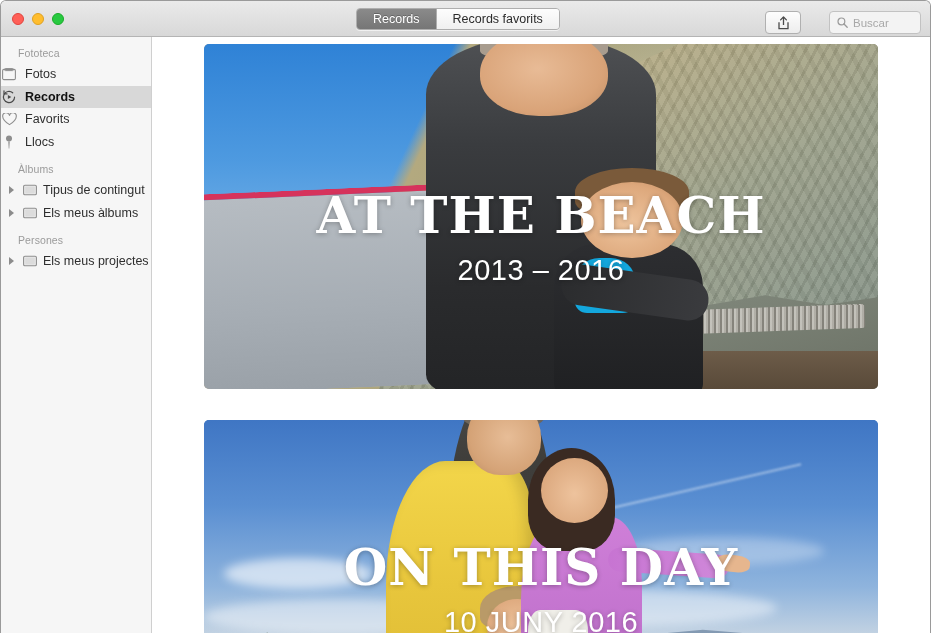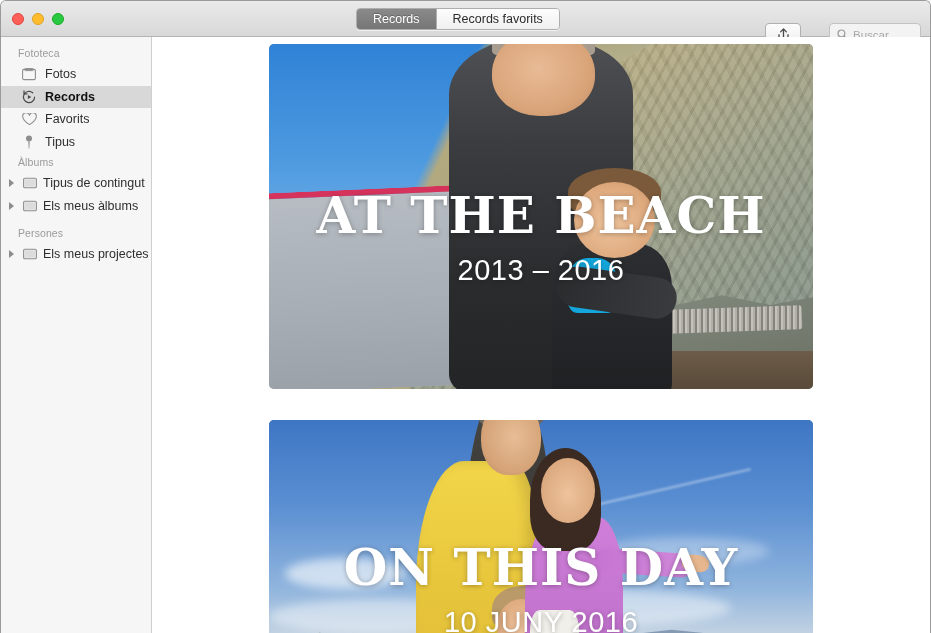--- a/index.html
+++ b/index.html
@@ -57,21 +57,21 @@
     white-space: nowrap;
   }
   .seg:last-child { border-right: none; }
   .seg.active {
     background: linear-gradient(to bottom,#8a8a8a,#767676);
     color: #ffffff;
     text-shadow: 0 -1px 0 rgba(0,0,0,0.25);
   }
 
   .tb-right {
-    position: absolute; right: 9px; top: 22px;
+    position: absolute; right: 9px; top: 10px;
     display: flex; align-items: center; gap: 28px;
   }
   .tb-btn {
     width: 36px; height: 23px;
     border: 1px solid #b0b0b0;
     border-radius: 4px;
     background: linear-gradient(to bottom,#fdfdfd,#ededed);
     display: flex; align-items: center; justify-content: center;
   }
   .search-field {
@@ -99,21 +99,21 @@
   }
   .sb-header {
     font-size: 10.5px;
     color: #9b9b9b;
     padding: 3px 0 4px 17px;
     letter-spacing: 0.1px;
   }
   .sb-item {
     display: flex; align-items: center;
     height: 22.5px;
-    padding-left: 20px;
+    padding-left: 0;
     gap: 8px;
     font-size: 12.5px;
     color: #2e2e2e;
   }
   .sb-item.selected {
     background: #d8d8d8;
     font-weight: bold;
     color: #111;
   }
   .sb-icon {
@@ -148,21 +148,21 @@
   
   .content {
     flex: 1 1 auto;
     background: #ffffff;
     position: relative;
     overflow: hidden;
     padding-top: 7px;
   }
   .card {
     position: relative;
-    width: 544px;
+    width: 674px;
     margin: 0 auto 31px auto;
     border-radius: 5px;
     overflow: hidden;
   }
   .card.one { height: 345px; }
   .card.two { height: 345px; }
 
   .card-overlay {
     position: absolute;
     left: 0; right: 0;
@@ -451,25 +451,25 @@
       </div>
 
 
       <div class="sb-item">
         <span class="sb-icon">
           <svg width="10" height="14" viewBox="0 0 10 14">
             <circle cx="5" cy="3.6" r="3" fill="currentColor"></circle>
             <path d="M4.3 6.4 L5.7 6.4 L5.3 13.4 L4.7 13.4 Z" fill="currentColor"></path>
           </svg>
         </span>
-        <span class="sb-label">Tipus</span>
-      </div>
-
-
-      <div class="sb-header" style="margin-top:0">Àlbums</div>
+        <span class="sb-label">Llocs</span>
+      </div>
+
+
+      <div class="sb-header" style="margin-top:7px">Àlbums</div>
 
       <div class="sb-group">
         <span class="disclosure">
             <i class="tri"></i>
           </span>
         <span class="sb-icon">
           <svg width="14" height="12" viewBox="0 0 14 12">
             <rect x="0.6" y="1.2" width="12.8" height="9.6" rx="1.3" stroke="currentColor" stroke-width="1.1" fill="#ececec"></rect>
             <rect x="2.2" y="2.6" width="9.6" height="6.8" rx="0.6" fill="#dcdcdc"></rect>
           </svg>

